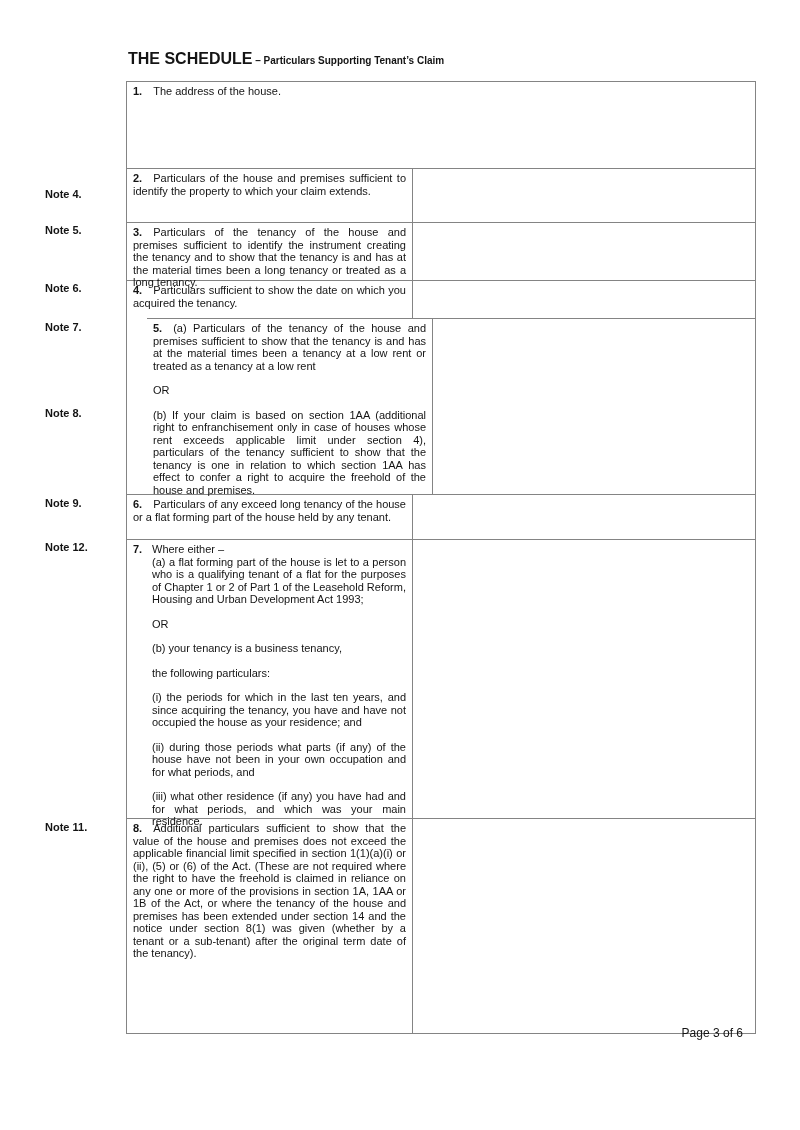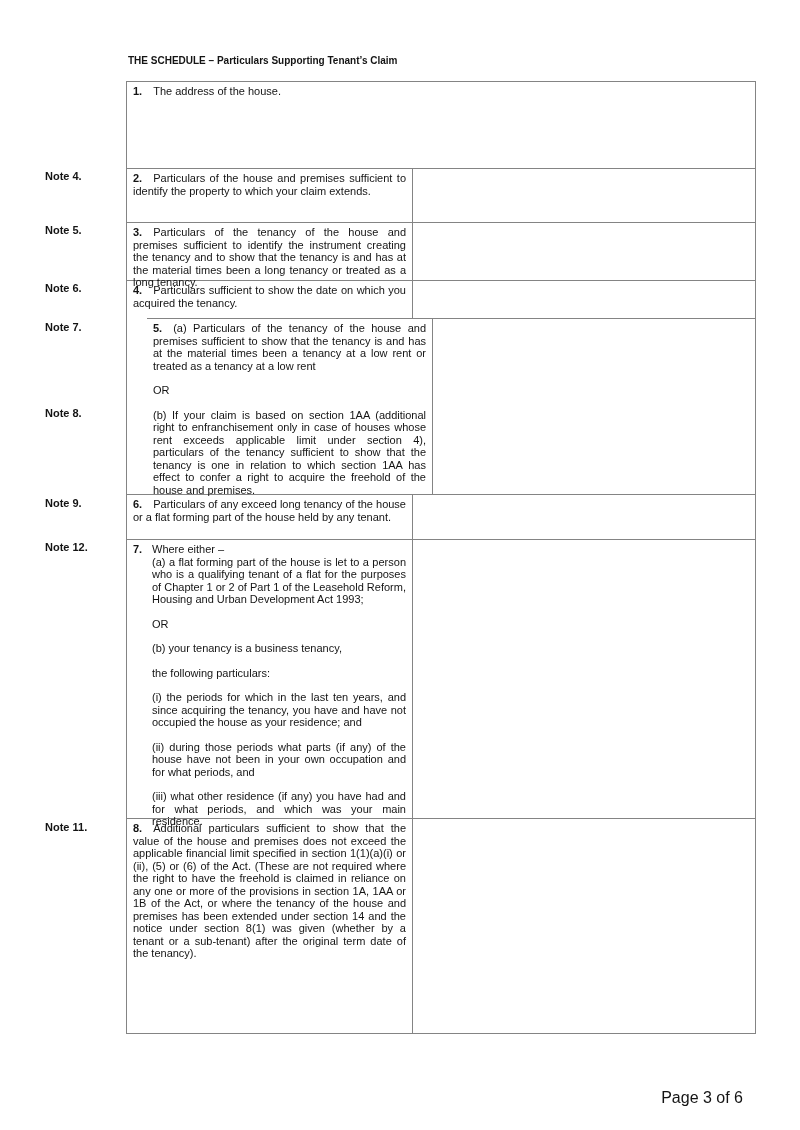--- a/index.html
+++ b/index.html
@@ -18,21 +18,21 @@
     color: var(--ink);
     overflow: hidden;
   }
   .doc-title {
     position: absolute;
     left: 128px;
     top: 50px;
     font-weight: bold;
     white-space: nowrap;
   }
-  .t-main   { font-size: 10px; margin-top: 8px; }
+  .t-main   { font-size: 16px; margin-top: 8px; }
   .t-suffix { font-size: 10px; }
 
   .tbl {
     position: absolute;
     left: 126px;
     top: 81px;
     width: 628px;
     border: 1px solid var(--border);
     font-size: 11px;
     line-height: 12.5px;
@@ -70,35 +70,35 @@
   .note {
     position: absolute;
     left: 45px;
     width: 75px;
     font-size: 11px;
     font-weight: bold;
     line-height: 12.5px;
   }
   .footer {
     position: absolute;
-    top: 1089px;
+    top: 1026px;
     right: 57px;
-    font-size: 16px;
+    font-size: 12px;
   }
 </style>
 </head>
 <body>
 
 <div class="page">
 
   <div class="doc-title">
     <span class="t-main">THE SCHEDULE</span><span class="t-suffix"> – Particulars Supporting Tenant’s Claim</span>
   </div>
 
-  <div class="note" style="top:170px">Note 4.</div>
+  <div class="note" style="top:188px">Note 4.</div>
   <div class="note" style="top:224px">Note 5.</div>
   <div class="note" style="top:282px">Note 6.</div>
   <div class="note" style="top:321px">Note 7.</div>
   <div class="note" style="top:407px">Note 8.</div>
   <div class="note" style="top:497px">Note 9.</div>
   <div class="note" style="top:541px">Note 12.</div>
   <div class="note" style="top:821px">Note 11.</div>
 
   <div class="tbl">
 

